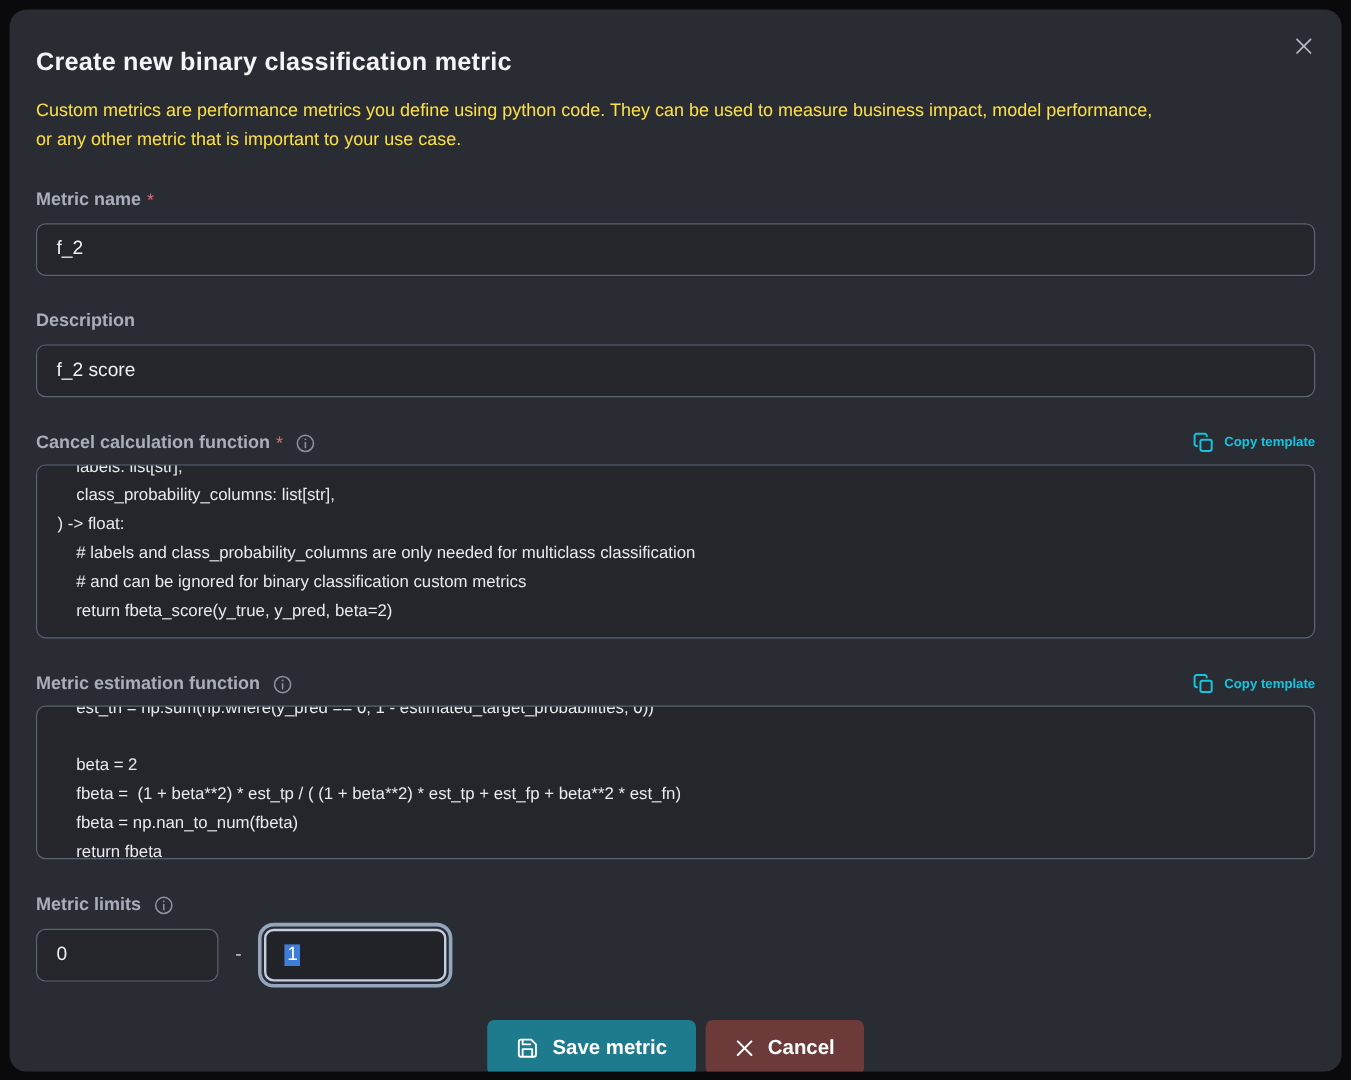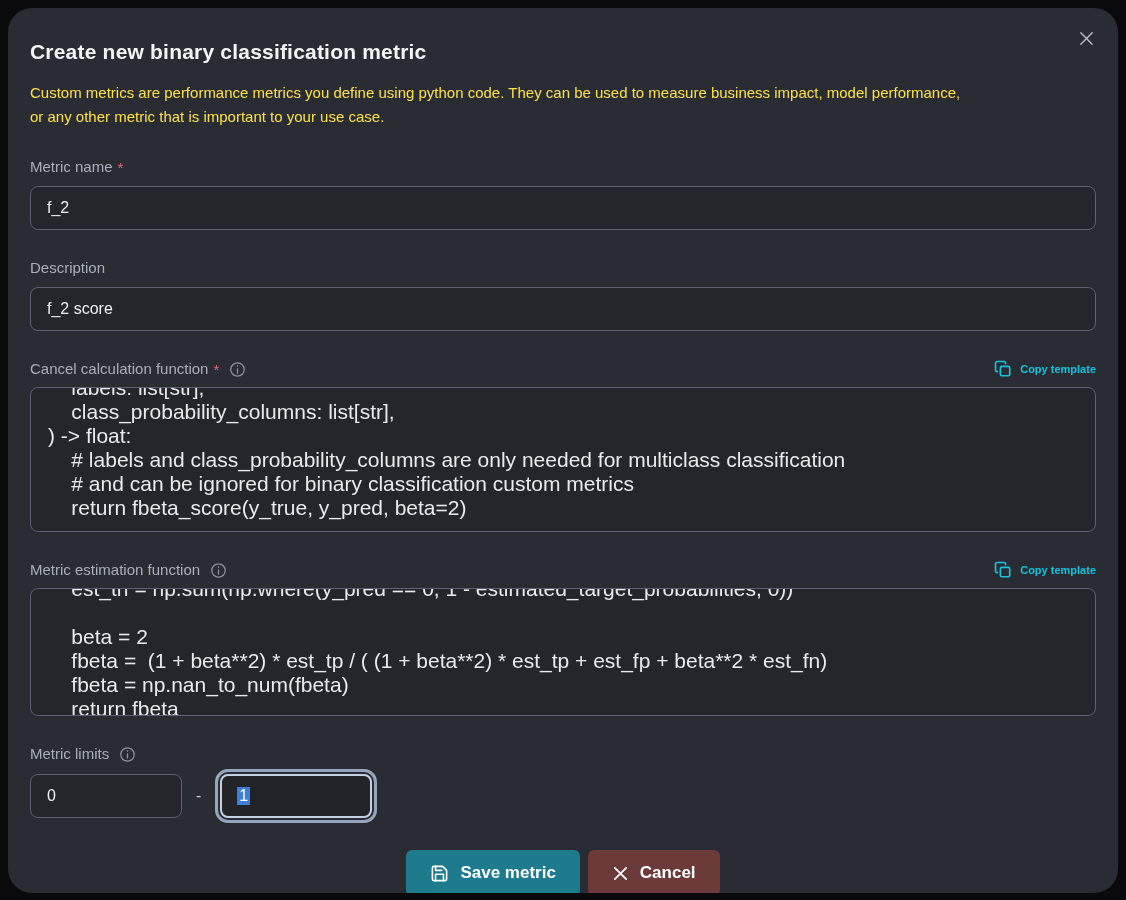--- a/index.html
+++ b/index.html
@@ -7,21 +7,21 @@
   body {
     font-family: "Liberation Sans", sans-serif;
     background: #0a0a0c;
     color: #e8eaed;
     overflow: hidden;
   }
   .page { position: relative; width: 1126px; height: 900px; background:#0a0a0c; }
   .modal {
     position: absolute; left: 8px; top: 8px; right: 8px; bottom: 7px;
     background: #2a2c33;
-    border-radius: 24px;
+    border-radius: 14px;
     padding: 24px 22px 20px 22px;
     overflow: hidden;
   }
   .close-btn {
     position: absolute; top: 18px; right: 20px;
     width: 24px; height: 24px;
     display: flex; align-items: center; justify-content: center;
     color: #b9bec7; cursor: pointer; background: none; border: none;
   }
   .title {
@@ -32,21 +32,21 @@
     margin-top: 15px; max-width: 940px;
     font-size: 15px; line-height: 24px; color: #fde047;
   }
   .field-group { margin-top: 27px; }
   .field-group.tight { }
   .label-row {
     display: flex; align-items: center; justify-content: space-between;
     height: 22px;
   }
   .label-left { display: flex; align-items: center; gap: 8px; }
-  .field-label { font-size: 15px; color: #a9afba; line-height: 20px; }
+  .field-label { font-size: 15px; color: #a9afba; line-height: 20px; font-weight: bold; }
   .req { color: #e2697a; font-size: 15px; margin-left: -3px; }
   .info-icon { color: #8d939e; display: inline-flex; margin-left: 2px; }
   .copy-link {
     display: flex; align-items: center; gap: 8px;
     color: #15c4de; font-size: 11px; font-weight: bold; cursor: pointer;
   }
   .text-input {
     margin-top: 8px; width: 100%; height: 44px;
     background: #24262c; border: 1px solid #5c6272; border-radius: 8px;
     color: #eef0f3; font-size: 16px; font-family: "Liberation Sans", sans-serif;
@@ -55,21 +55,21 @@
   .codebox {
     margin-top: 7px; width: 100%;
     background: #24262c; border: 1px solid #5c6272; border-radius: 8px;
     overflow: hidden; padding: 0 17px;
     cursor: text;
   }
   .codebox.calc { height: 145px; }
   .codebox.est  { height: 128px; }
   .codebox pre {
     font-family: "Liberation Sans", sans-serif;
-    font-size: 21px; line-height: 24px; color: #e8eaed;
+    font-size: 14px; line-height: 24px; color: #e8eaed;
     white-space: pre-wrap; margin-top: -12px;
   }
   .limits-row { display: flex; align-items: center; margin-top: 9px; }
   .limit-input {
     width: 152px; height: 44px;
     background: #24262c; border: 1px solid #5c6272; border-radius: 8px;
     color: #eef0f3; font-size: 16px; font-family: "Liberation Sans", sans-serif;
     padding: 0 16px; outline: none;
   }
   .limit-dash { color: #c6cbd3; font-size: 16px; margin: 0 14px; }

